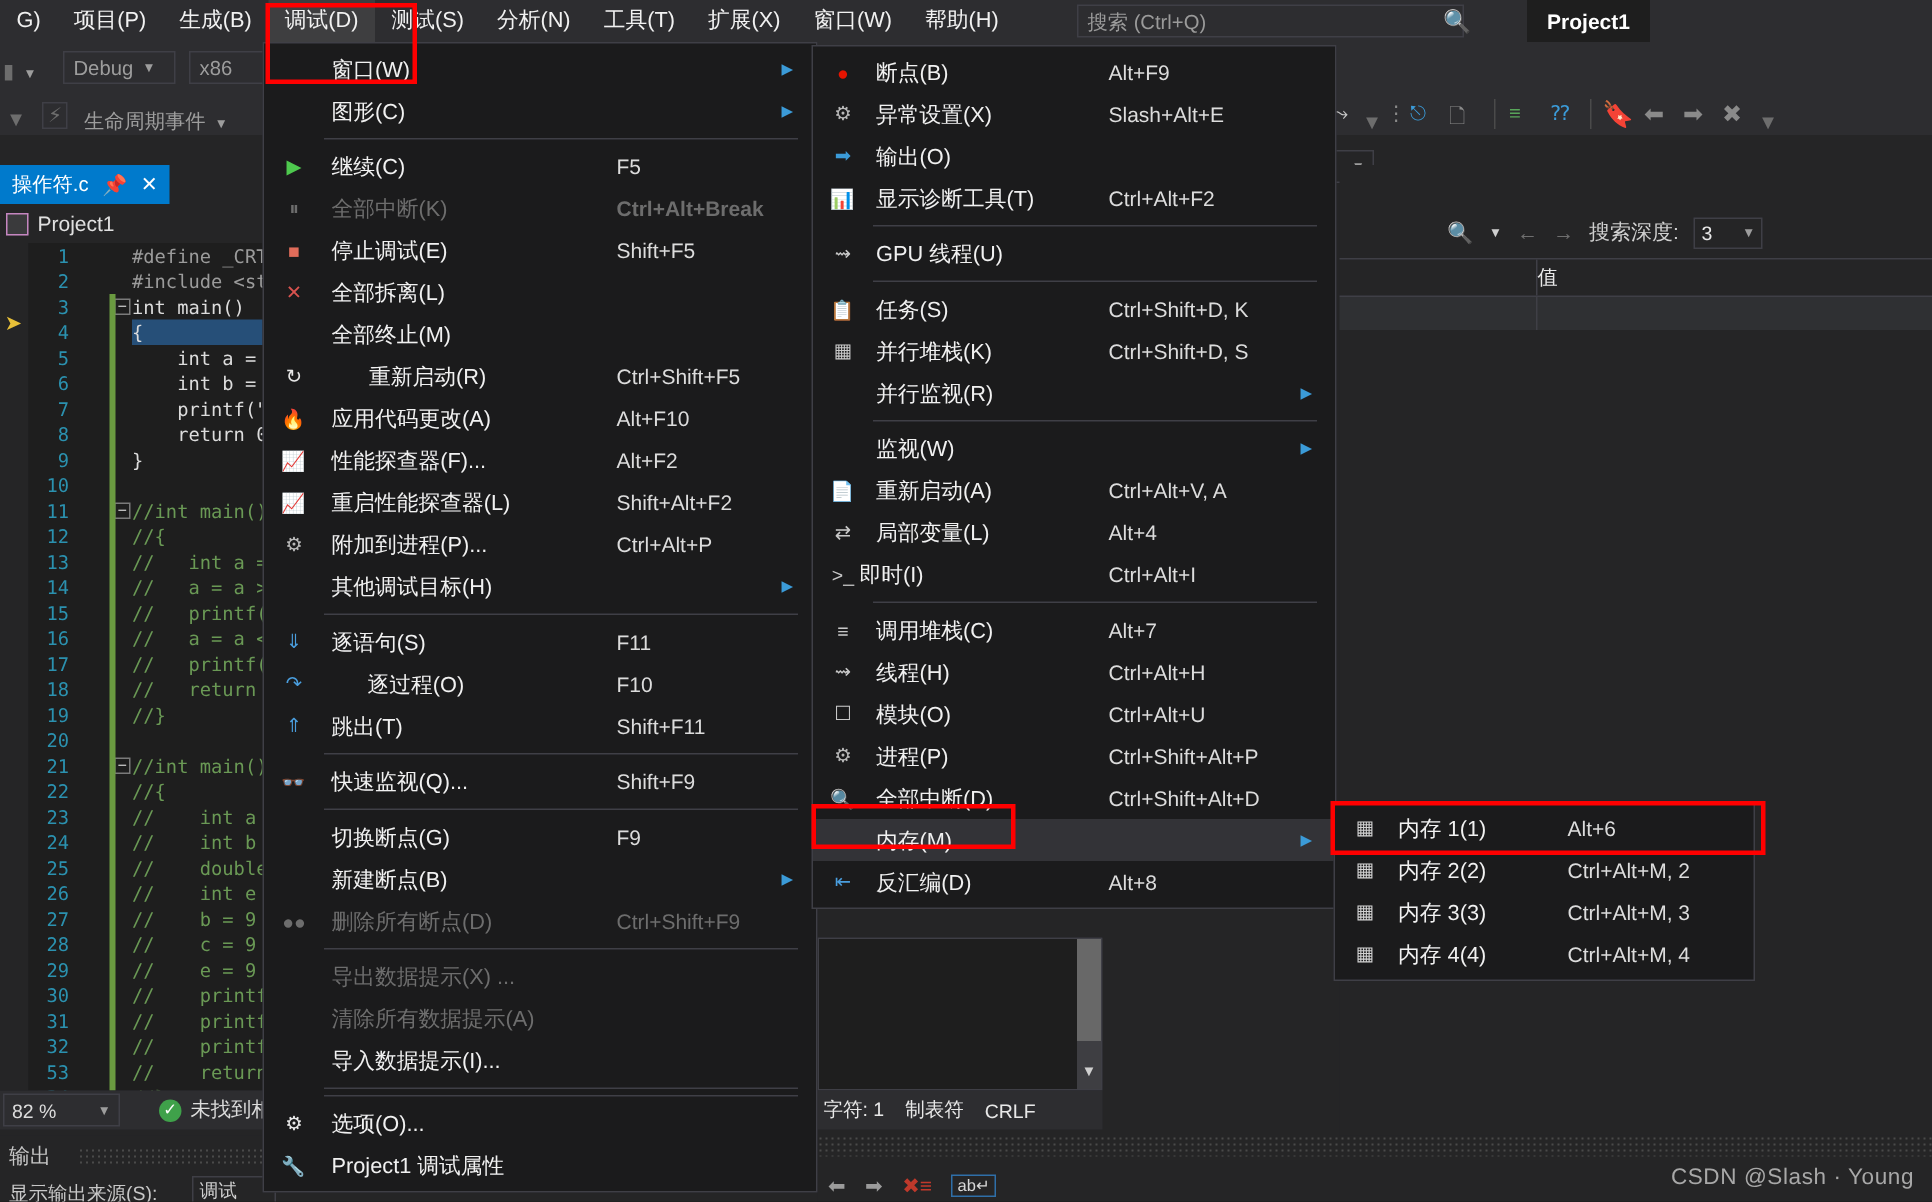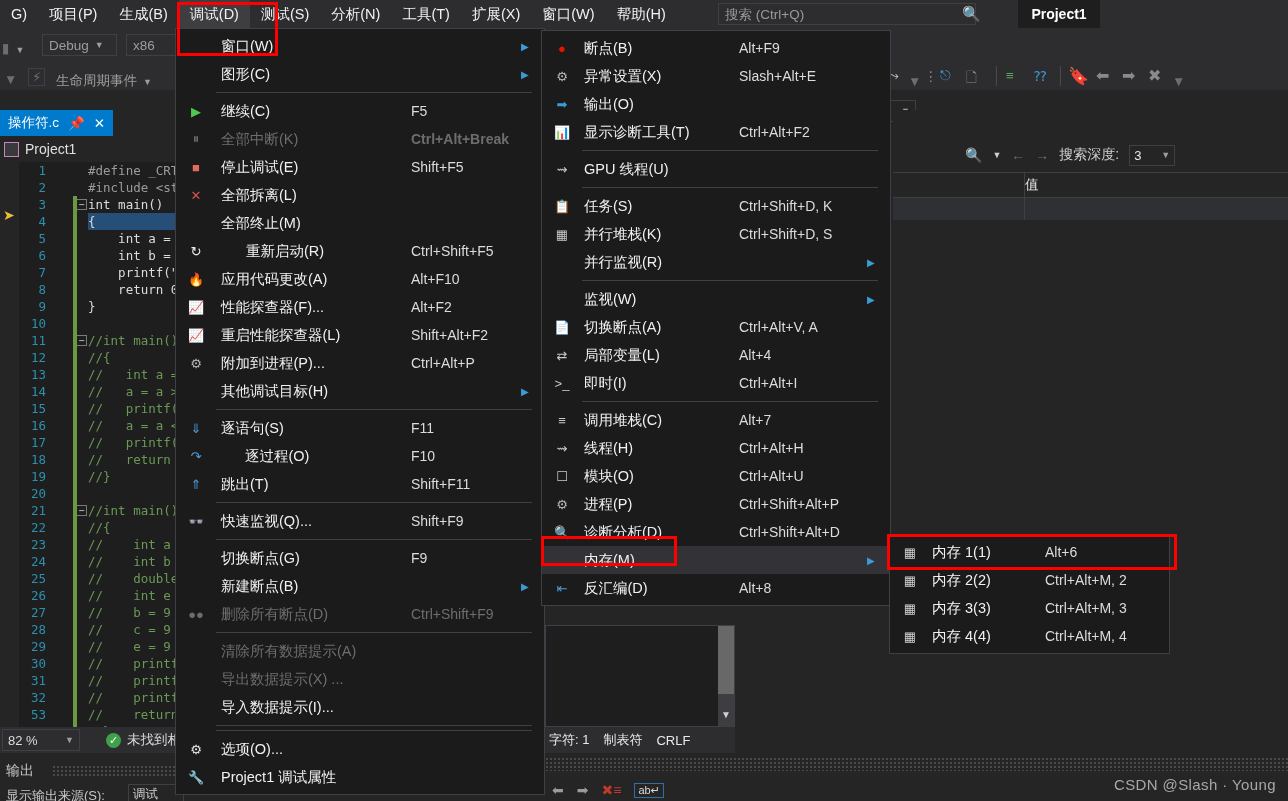--- a/index.html
+++ b/index.html
@@ -461,24 +461,24 @@
         <span class="lbl" style="left: 45px;">新建断点(B)</span>
         <span class="arr" style="left: 345px;">▶</span>
       </div>
       <div class="mi dis">
         <span class="ico" style="color: rgb(109, 109, 109);">●●</span>
         <span class="lbl" style="left: 45px;">删除所有断点(D)</span>
         <span class="key" style="left: 235px;">Ctrl+Shift+F9</span>
       </div>
       <div class="msep"></div>
       <div class="mi dis">
+        <span class="lbl" style="left: 45px;">导出数据提示(X) ...</span>
+      </div>
+      <div class="mi dis">
         <span class="lbl" style="left: 45px;">清除所有数据提示(A)</span>
-      </div>
-      <div class="mi dis">
-        <span class="lbl" style="left: 45px;">导出数据提示(X) ...</span>
       </div>
       <div class="mi">
         <span class="lbl" style="left: 45px;">导入数据提示(I)...</span>
       </div>
       <div class="msep"></div>
       <div class="msep"></div>
       <div class="mi">
         <span class="ico" style="color: rgb(232, 232, 232);">⚙</span>
         <span class="lbl" style="left: 45px;">选项(O)...</span>
       </div>
@@ -528,31 +528,31 @@
         <span class="lbl" style="left: 42px;">并行监视(R)</span>
         <span class="arr" style="left: 325px;">▶</span>
       </div>
       <div class="msep"></div>
       <div class="mi">
         <span class="lbl" style="left: 42px;">监视(W)</span>
         <span class="arr" style="left: 325px;">▶</span>
       </div>
       <div class="mi">
         <span class="ico" style="color: rgb(200, 200, 200);">📄</span>
-        <span class="lbl" style="left: 42px;">切换断点(A)</span>
+        <span class="lbl" style="left: 42px;">重新启动(A)</span>
         <span class="key" style="left: 197px;">Ctrl+Alt+V, A</span>
       </div>
       <div class="mi">
         <span class="ico" style="color: rgb(200, 200, 200);">⇄</span>
         <span class="lbl" style="left: 42px;">局部变量(L)</span>
         <span class="key" style="left: 197px;">Alt+4</span>
       </div>
       <div class="mi">
         <span class="ico" style="color: rgb(200, 200, 200);">&gt;_</span>
-        <span class="lbl" style="left: 42px;">即时(I)</span>
+        <span class="lbl" style="left: 31px;">即时(I)</span>
         <span class="key" style="left: 197px;">Ctrl+Alt+I</span>
       </div>
       <div class="msep"></div>
       <div class="mi">
         <span class="ico" style="color: rgb(200, 200, 200);">≡</span>
         <span class="lbl" style="left: 42px;">调用堆栈(C)</span>
         <span class="key" style="left: 197px;">Alt+7</span>
       </div>
       <div class="mi">
         <span class="ico" style="color: rgb(200, 200, 200);">⇝</span>
@@ -564,21 +564,21 @@
         <span class="lbl" style="left: 42px;">模块(O)</span>
         <span class="key" style="left: 197px;">Ctrl+Alt+U</span>
       </div>
       <div class="mi">
         <span class="ico" style="color: rgb(184, 184, 184);">⚙</span>
         <span class="lbl" style="left: 42px;">进程(P)</span>
         <span class="key" style="left: 197px;">Ctrl+Shift+Alt+P</span>
       </div>
       <div class="mi">
         <span class="ico" style="color: rgb(74, 158, 222);">🔍</span>
-        <span class="lbl" style="left: 42px;">诊断分析(D)</span>
+        <span class="lbl" style="left: 42px;">全部中断(D)</span>
         <span class="key" style="left: 197px;">Ctrl+Shift+Alt+D</span>
       </div>
       <div class="mi hl">
         <span class="lbl" style="left: 42px;">内存(M)</span>
         <span class="arr" style="left: 325px;">▶</span>
       </div>
       <div class="mi">
         <span class="ico" style="color: rgb(74, 158, 222);">⇤</span>
         <span class="lbl" style="left: 42px;">反汇编(D)</span>
         <span class="key" style="left: 197px;">Alt+8</span>

